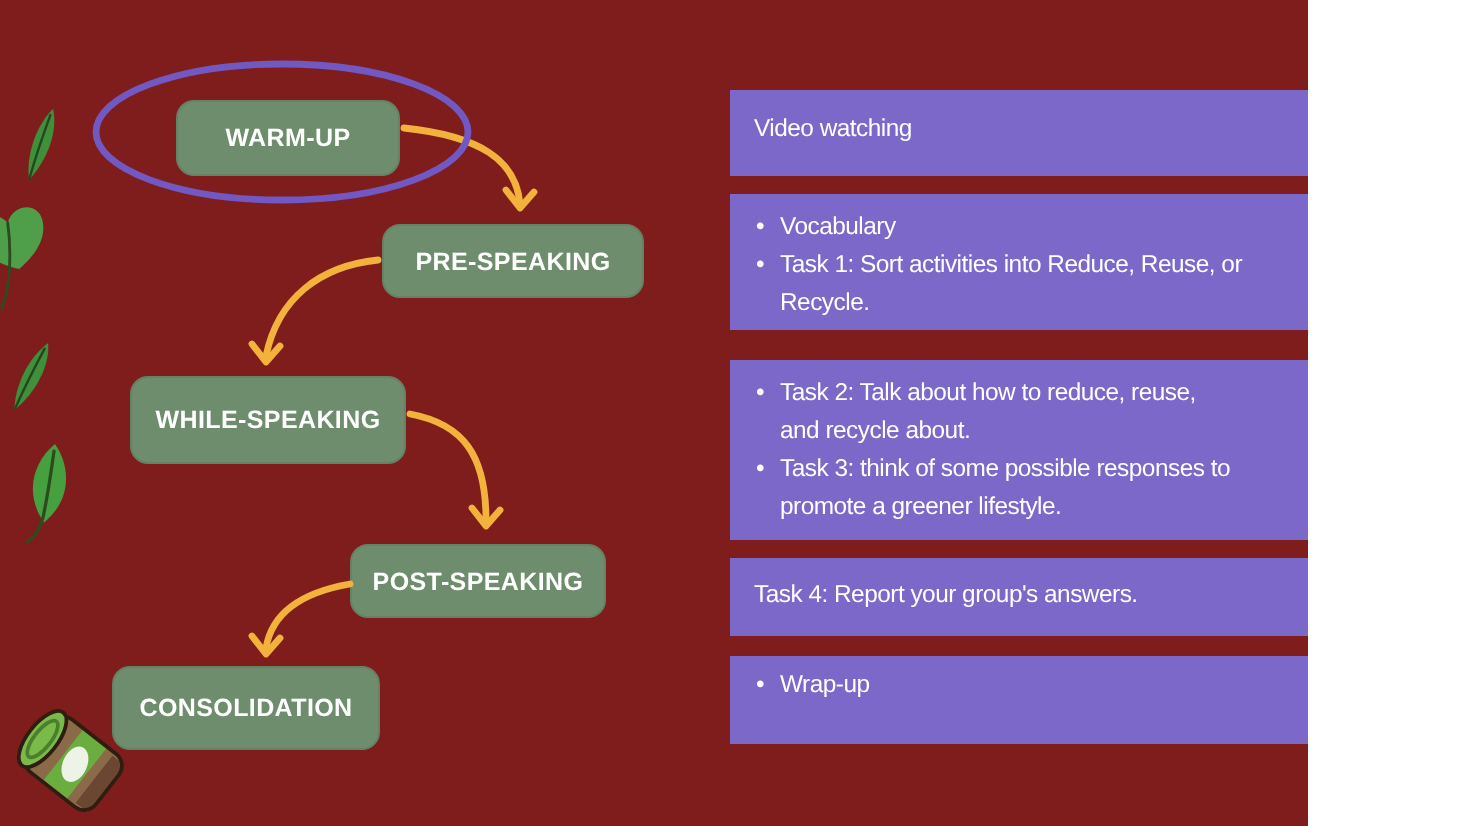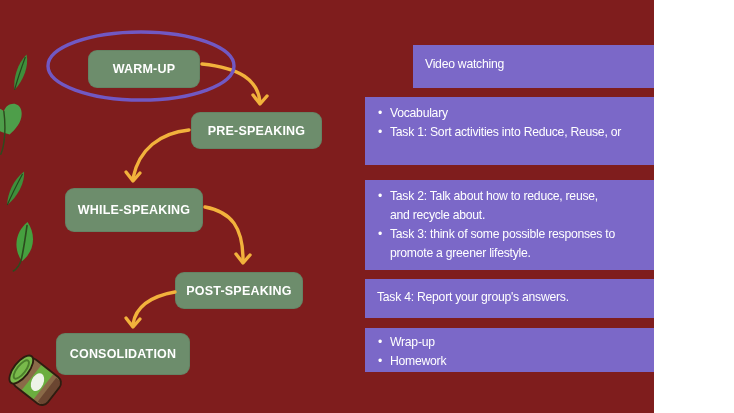--- a/index.html
+++ b/index.html
@@ -21,21 +21,21 @@
   .step.s3 { left:65px;  top:188px; width:138px; height:44px; }
   .step.s4 { left:175px; top:272px; width:128px; height:37px; }
   .step.s5 { left:56px;  top:333px; width:134px; height:42px; }
 
   
   .pbox {
     position:absolute; left:365px; width:298px; background:#7b68c8;
     color:#fff; font-size:12.2px; line-height:19px; letter-spacing:-.25px;
     padding:7px 6px 0 12px; box-sizing:border-box;
   }
-  .pbox.b1 { top:45px;  height:43px; padding-top:10px;margin-left:48px; }
+  .pbox.b1 { top:45px;  height:43px; padding-top:10px; }
   .pbox.b2 { top:97px;  height:68px; }
   .pbox.b3 { top:162px; height:90px;margin-top:18px; }
   .pbox.b4 { top:279px; height:39px; padding-top:9px; }
   .pbox.b5 { top:328px; height:44px; padding-top:5px; }
   .pbox ul { margin:0; padding:0; list-style:none; }
   .pbox li { position:relative; padding-left:13px; }
   .pbox li::before { content:"\2022"; position:absolute; left:1px; }
   .pbox li span { display:block; white-space:nowrap; }
 
   
@@ -109,20 +109,21 @@
     <span>Video watching</span>
   </div>
 
   <div class="pbox b2">
     <ul>
       <li>
         <span>Vocabulary</span>
       </li>
       <li>
         <span>Task 1: Sort activities into Reduce, Reuse, or</span>
+        <span>Recycle.</span>
       </li>
     </ul>
   </div>
 
   <div class="pbox b3">
     <ul>
       <li>
         <span>Task 2: Talk about how to reduce, reuse,</span>
         <span>and recycle about.</span>
       </li>
@@ -134,23 +135,20 @@
   </div>
 
   <div class="pbox b4">
     <span>Task 4: Report your group's answers.</span>
   </div>
 
   <div class="pbox b5">
     <ul>
       <li>
         <span>Wrap-up</span>
-      </li>
-      <li>
-        <span>Homework</span>
       </li>
     </ul>
   </div>
 
   <svg class="overlay" width="734" height="413" viewBox="0 0 734 413">
     <g stroke="#f2b23c" stroke-width="3.4" fill="none" stroke-linecap="round" stroke-linejoin="round">
       <path d="M202 64 C240 68 258 80 260 102"></path>
       <path d="M253 95 L260 104 L267 96"></path>
       <path d="M189 130 C160 133 139 149 133 178"></path>
       <path d="M126 172 L133 181 L140 173"></path>

